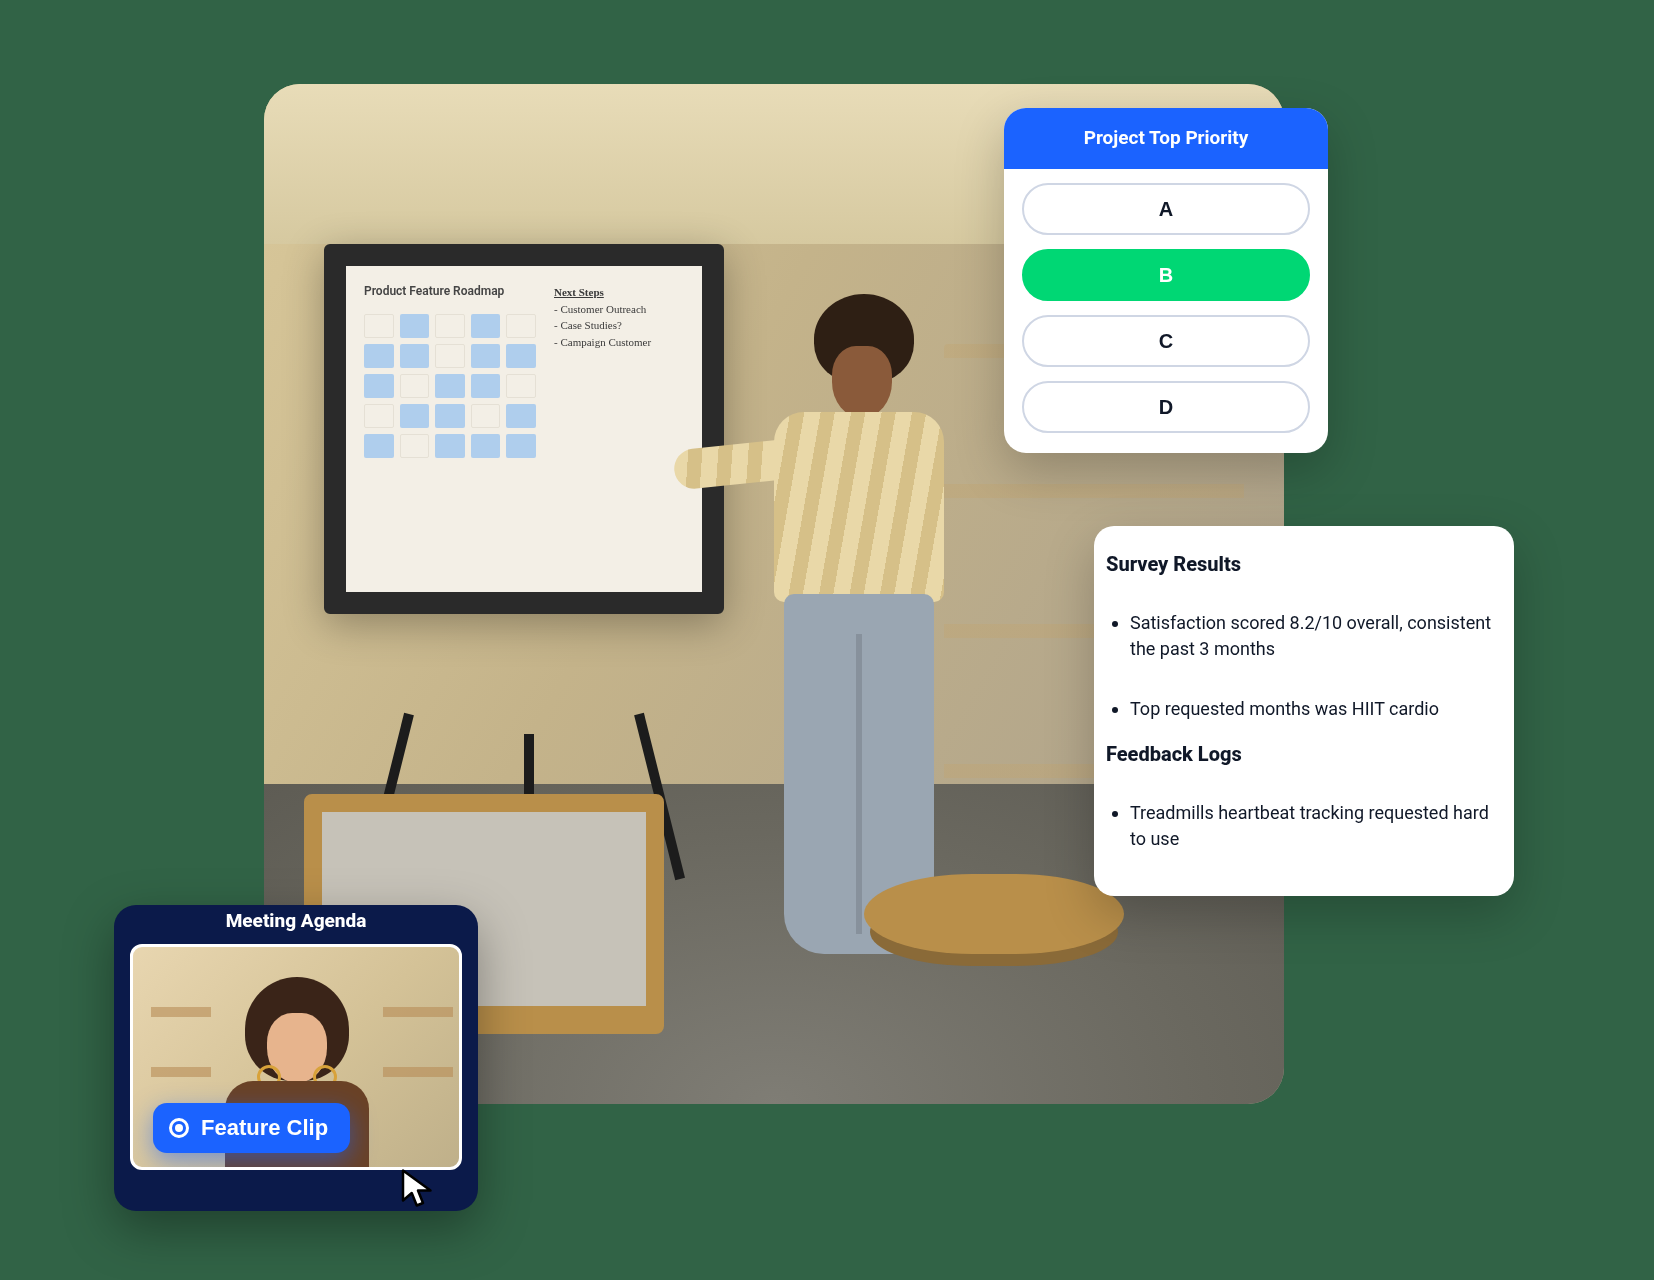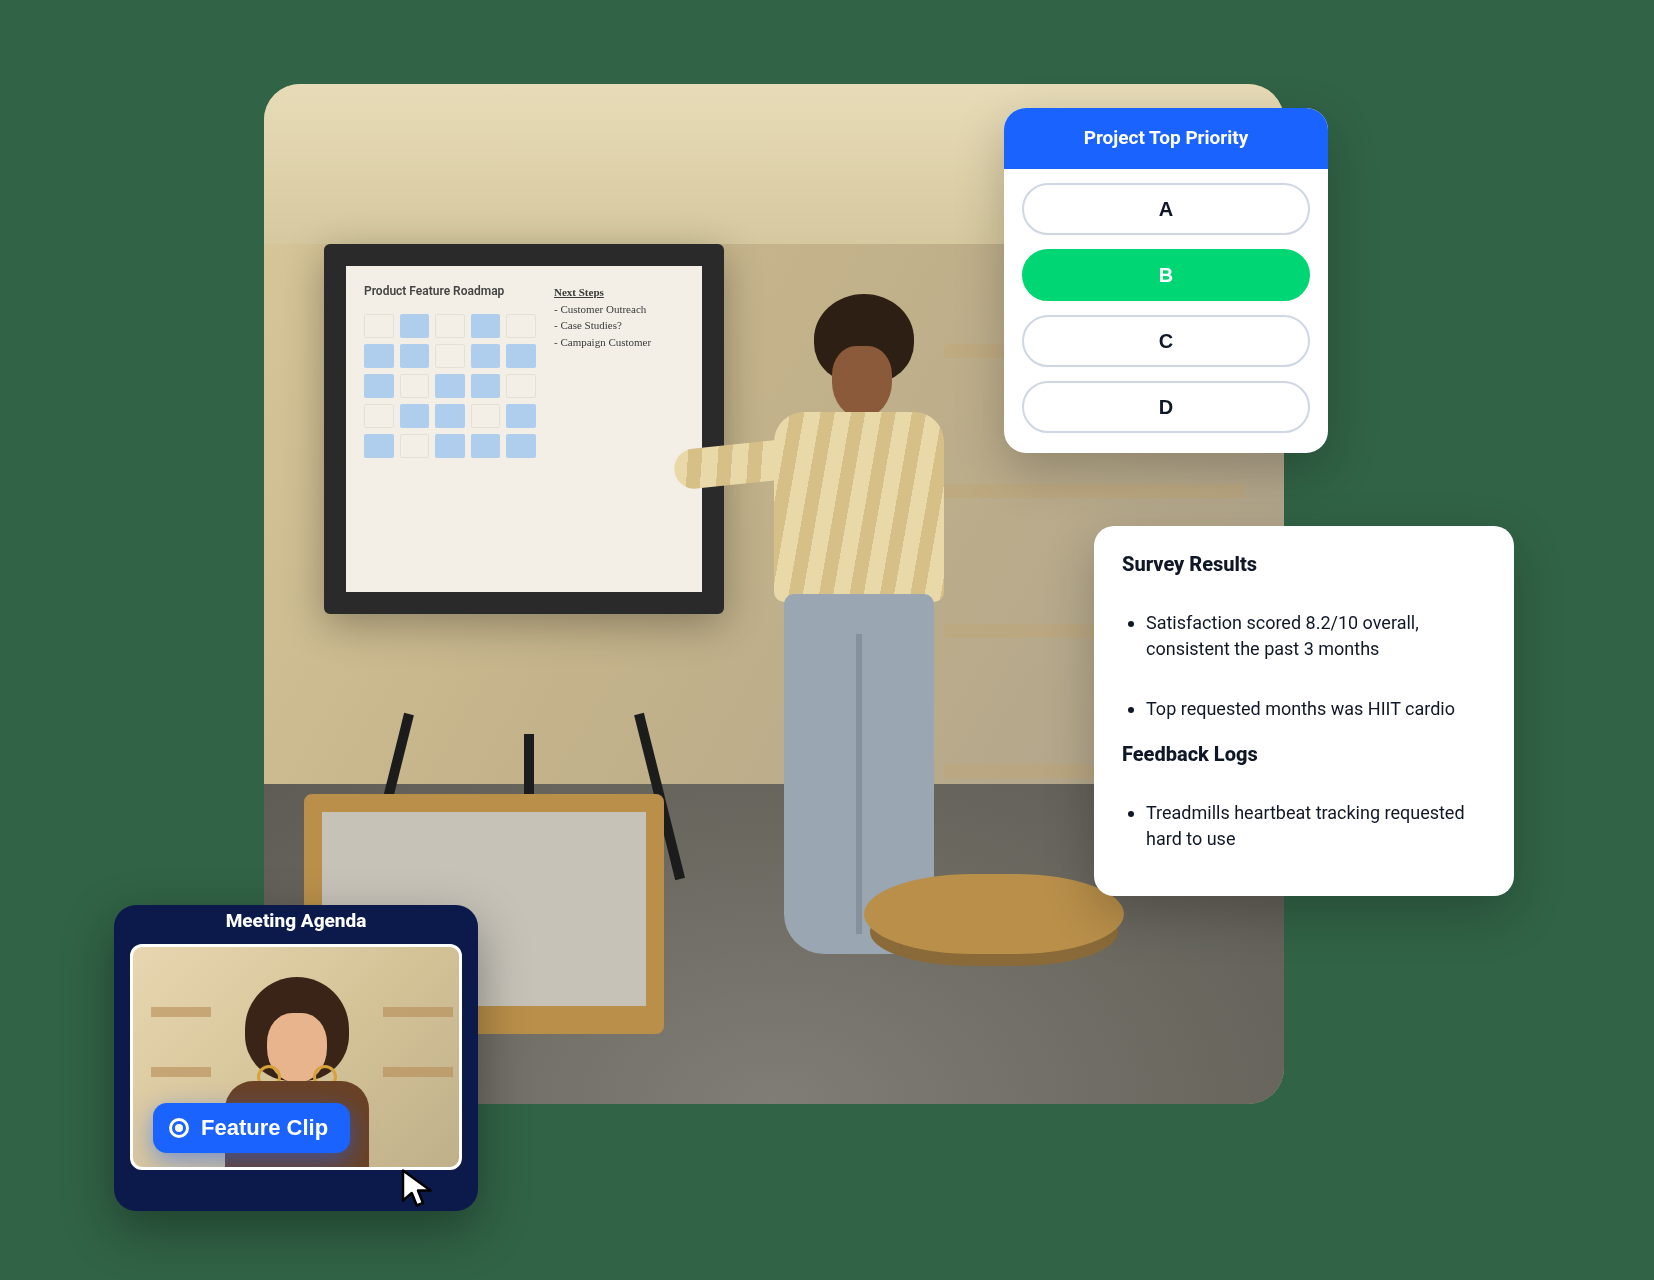--- a/index.html
+++ b/index.html
@@ -112,21 +112,21 @@
   }
 
   
   .results-card {
     position: absolute;
     left: 1094px;
     top: 526px;
     width: 420px;
     background:#fff;
     border-radius: 20px;
-    padding: 26px 28px 28px;
+    padding: 26px 12px 28px;
     box-shadow: 0 18px 50px rgba(0,0,0,.22);
     color:#101828;
   }
   .results-card h3 { font-size:20px; font-weight:800; margin-bottom:8px; }
   .results-card ul { list-style:disc; padding-left:24px; margin-bottom:16px; }
   .results-card li { font-size:18px; line-height:1.45; margin-bottom:4px;margin-top:34px; }
   .results-card h3.second { margin-top:20px; }
 
   
   .agenda-card {

